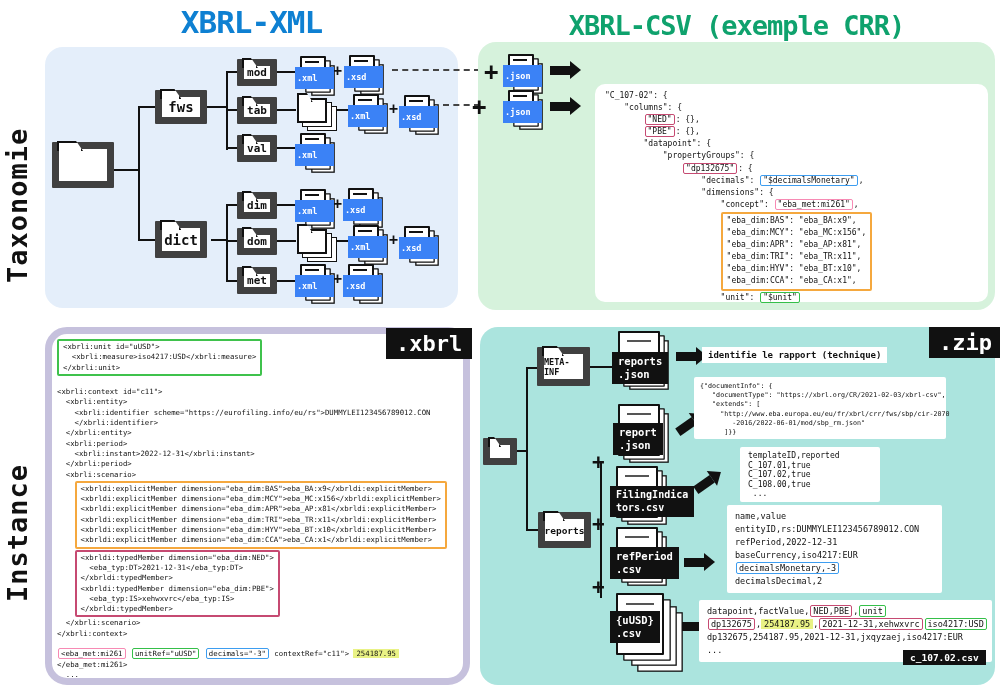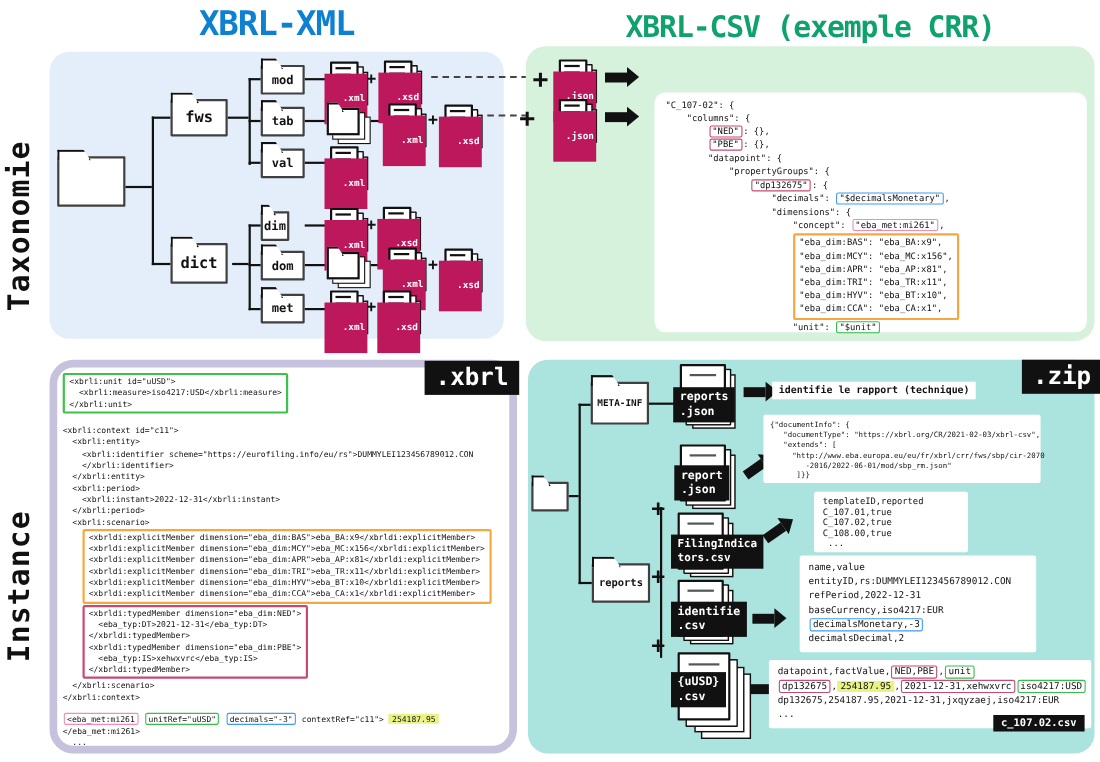--- a/index.html
+++ b/index.html
@@ -20,39 +20,39 @@
   #panel-xbrl     { left:45px; top:327px; width:425px; height:358px; background:#fff; border:7px solid #c6c1dd; border-radius:22px; }
   #panel-zip      { left:480px; top:327px; width:515px; height:358px; background:#abe4de; }
 
   
   .hl { position:absolute; height:2.4px; background:#111; }
   .vl { position:absolute; width:2.4px; background:#111; }
   .dash { position:absolute; border-top:2.2px dashed #444; }
   .plus { position:absolute; font-weight:900; color:#111; }
 
   
-  .folder { position:absolute; background:#fff; border:2px solid #404040; border-radius:1px;
+  .folder { position:absolute; background:#fff; border:7px solid #404040; border-radius:1px;
             display:flex; align-items:center; justify-content:center; font-weight:bold; z-index:2; }
   .folder::before { content:""; position:absolute; top:-8px; left:-2px; width:46%; height:8px;
             background:#fff; border:2px solid #111; border-bottom:none;
             clip-path:polygon(0 0, calc(100% - 7px) 0, 100% 100%, 0 100%); }
   .fstack { position:absolute; width:30px; height:25px; background:#fff; border:2px solid #111; z-index:2; }
   .fstack::before { content:""; position:absolute; top:-7px; left:-2px; width:45%; height:7px;
             background:#fff; border:2px solid #111; border-bottom:none;
             clip-path:polygon(0 0, calc(100% - 6px) 0, 100% 100%, 0 100%); }
   .fstack, .fstack.sh { box-shadow:5px 4px 0 -1px #fff, 5px 4px 0 0 #111, 10px 8px 0 -1px #fff, 10px 8px 0 0 #111; }
 
   
   .doc { position:absolute; z-index:2; }
   .doc .pg { display:block; width:26px; height:33px; background:#fff; border:2px solid #111; border-radius:1px;
              box-shadow:5px 4px 0 -1.5px #fff, 5px 4px 0 -0.2px #111, 10px 8px 0 -2.5px #fff, 10px 8px 0 -1.2px #111; }
   .doc .pg::before { content:""; position:absolute; top:5px; left:5px; right:7px; height:4px;
              border-top:2px solid #111; border-bottom:2px solid #111; }
-  .doc .ext { position:absolute; top:11px; left:-5px; right:-8px; background:#be185d; color:#fff;
-             font-size:8.5px; font-weight:bold; text-align:right; padding:18px 2px; z-index:3; }
+  .doc .ext { position:absolute; top:11px; left:-5px; right:-8px; background:#3b82f6; color:#fff;
+             font-size:8.5px; font-weight:bold; text-align:left; padding:6px 2px; z-index:3; }
   .doc.big .pg { width:42px; height:52px; }
   .doc.big .pg::before { top:9px; left:9px; right:9px; height:0; border-bottom:none; border-top:2.4px solid #555; }
   .doc.huge .pg { width:48px; height:62px;
              box-shadow:7px 6px 0 -1.5px #fff, 7px 6px 0 -0.2px #111, 14px 12px 0 -2.5px #fff, 14px 12px 0 -1.2px #111, 20px 18px 0 -2.5px #fff, 20px 18px 0 -1.2px #111; }
   .doc.huge .pg::before { top:10px; left:10px; right:10px; height:0; border-bottom:none; border-top:2.6px solid #555; }
   .flabel { position:absolute; background:#111; color:#fff; font-weight:bold; font-size:10.5px;
              line-height:1.25; padding:3px 6px; white-space:pre; z-index:4; }
 
   
   .arrow { position:absolute; width:20px; height:9px; background:#111; }
@@ -151,21 +151,21 @@
       <span class="pg"></span>
       <span class="ext">.xml</span>
     </span>
 
   <div class="hl" style="left:211px;top:239px;width:15px"></div>
   <div class="vl" style="left:226px;top:204px;height:78px"></div>
   <div class="hl" style="left:226px;top:204px;width:11px"></div>
   <div class="hl" style="left:226px;top:240px;width:11px"></div>
   <div class="hl" style="left:226px;top:280px;width:11px"></div>
 
-  <span class="folder" style="left:237px;top:192px;width:26px;height:27px;font-size:11px">
+  <span class="folder" style="left:237px;top:192px;width:40px;height:27px;font-size:11px">
       <span>dim</span>
     </span>
   <span class="folder" style="left:237px;top:228px;width:40px;height:27px;font-size:11px">
       <span>dom</span>
     </span>
   <span class="folder" style="left:237px;top:267px;width:40px;height:27px;font-size:11px">
       <span>met</span>
     </span>
 
   <div class="hl" style="left:277px;top:204px;width:21px"></div>
@@ -268,21 +268,21 @@
       <span class="pg"></span>
     </span>
   <span class="flabel" style="left:610px;top:486px;font-size:10px">FilingIndica
 tors.csv</span>
   <span class="arrow diag" style="left:694px;top:480px"></span>
   <div class="code codebox" style="left:740px;top:447px;width:140px;height:55px;padding:4px 8px;font-size:8px;line-height:9.6px;border-radius:2px"><div class="cgrp"><div class="cline"><span>templateID,reported</span></div><div class="cline"><span>C_107.01,true</span></div><div class="cline"><span>C_107.02,true</span></div><div class="cline"><span>C_108.00,true</span></div><div class="cline"><span> ...</span></div></div></div>
 
   <span class="doc big" style="left:616px;top:527px">
       <span class="pg"></span>
     </span>
-  <span class="flabel" style="left:610px;top:547px">identifie
+  <span class="flabel" style="left:610px;top:547px">refPeriod
 .csv</span>
   <span class="arrow" style="left:684px;top:558px"></span>
   <div class="code codebox" style="left:727px;top:505px;width:215px;height:88px;padding:5px 8px;font-size:8.5px;line-height:13px;border-radius:2px"><div class="cgrp"><div class="cline"><span>name,value</span></div><div class="cline"><span>entityID,rs:DUMMYLEI123456789012.CON</span></div><div class="cline"><span>refPeriod,2022-12-31</span></div><div class="cline"><span>baseCurrency,iso4217:EUR</span></div><div class="cline"><span class="seg-bl">decimalsMonetary,-3</span></div><div class="cline"><span>decimalsDecimal,2</span></div></div></div>
 
   <span class="doc huge" style="left:616px;top:593px">
       <span class="pg"></span>
     </span>
   <span class="flabel" style="left:610px;top:611px">{uUSD}
 .csv</span>
   <span class="arrow" style="left:680px;top:622px"></span>

